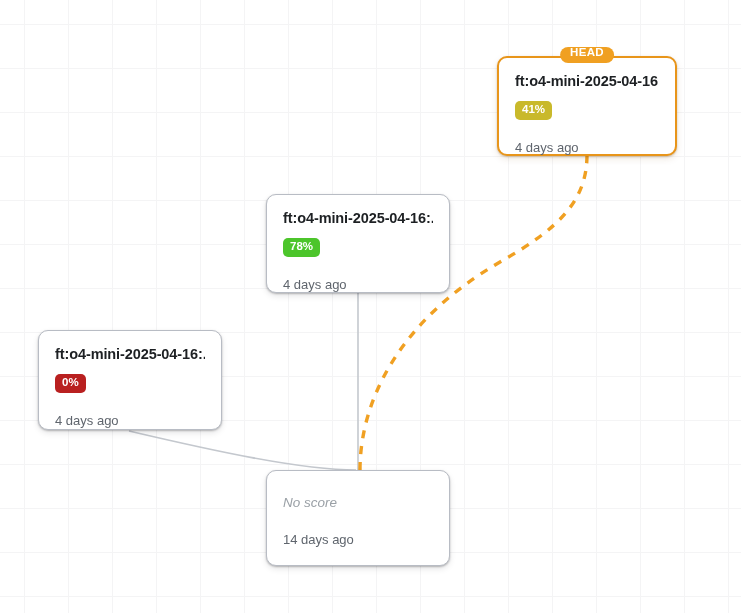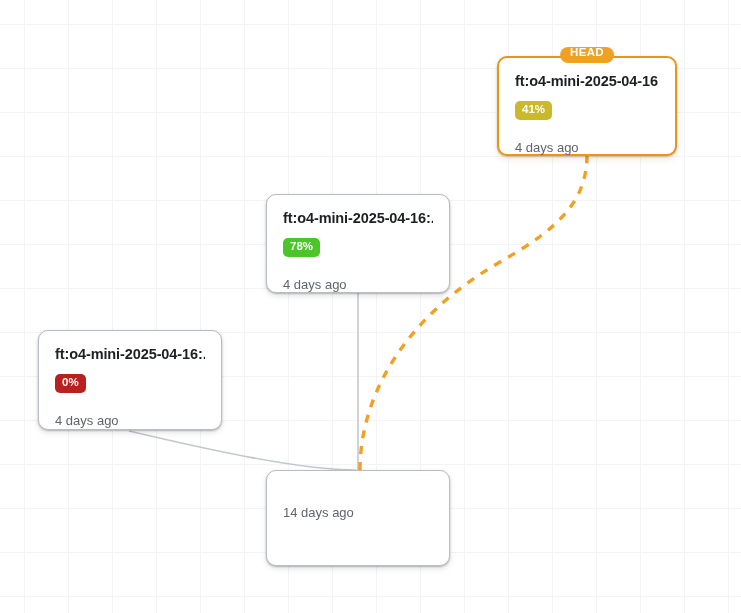--- a/index.html
+++ b/index.html
@@ -114,16 +114,17 @@
     <div class="timestamp">4 days ago</div>
   </div>
 
   <div class="node" id="node-0" style="left:38px; top:330px; width:184px; height:100px;">
     <div class="node-title">ft:o4-mini-2025-04-16:...</div>
     <div class="badge" style="background:#b92020;">0%</div>
     <div class="timestamp">4 days ago</div>
   </div>
 
   <div class="node" id="node-base" style="left:266px; top:470px; width:184px; height:96px;">
+    <div class="no-score">No score</div>
     <div class="timestamp">14 days ago</div>
   </div>
 
 </div>
 
 </body></html>

